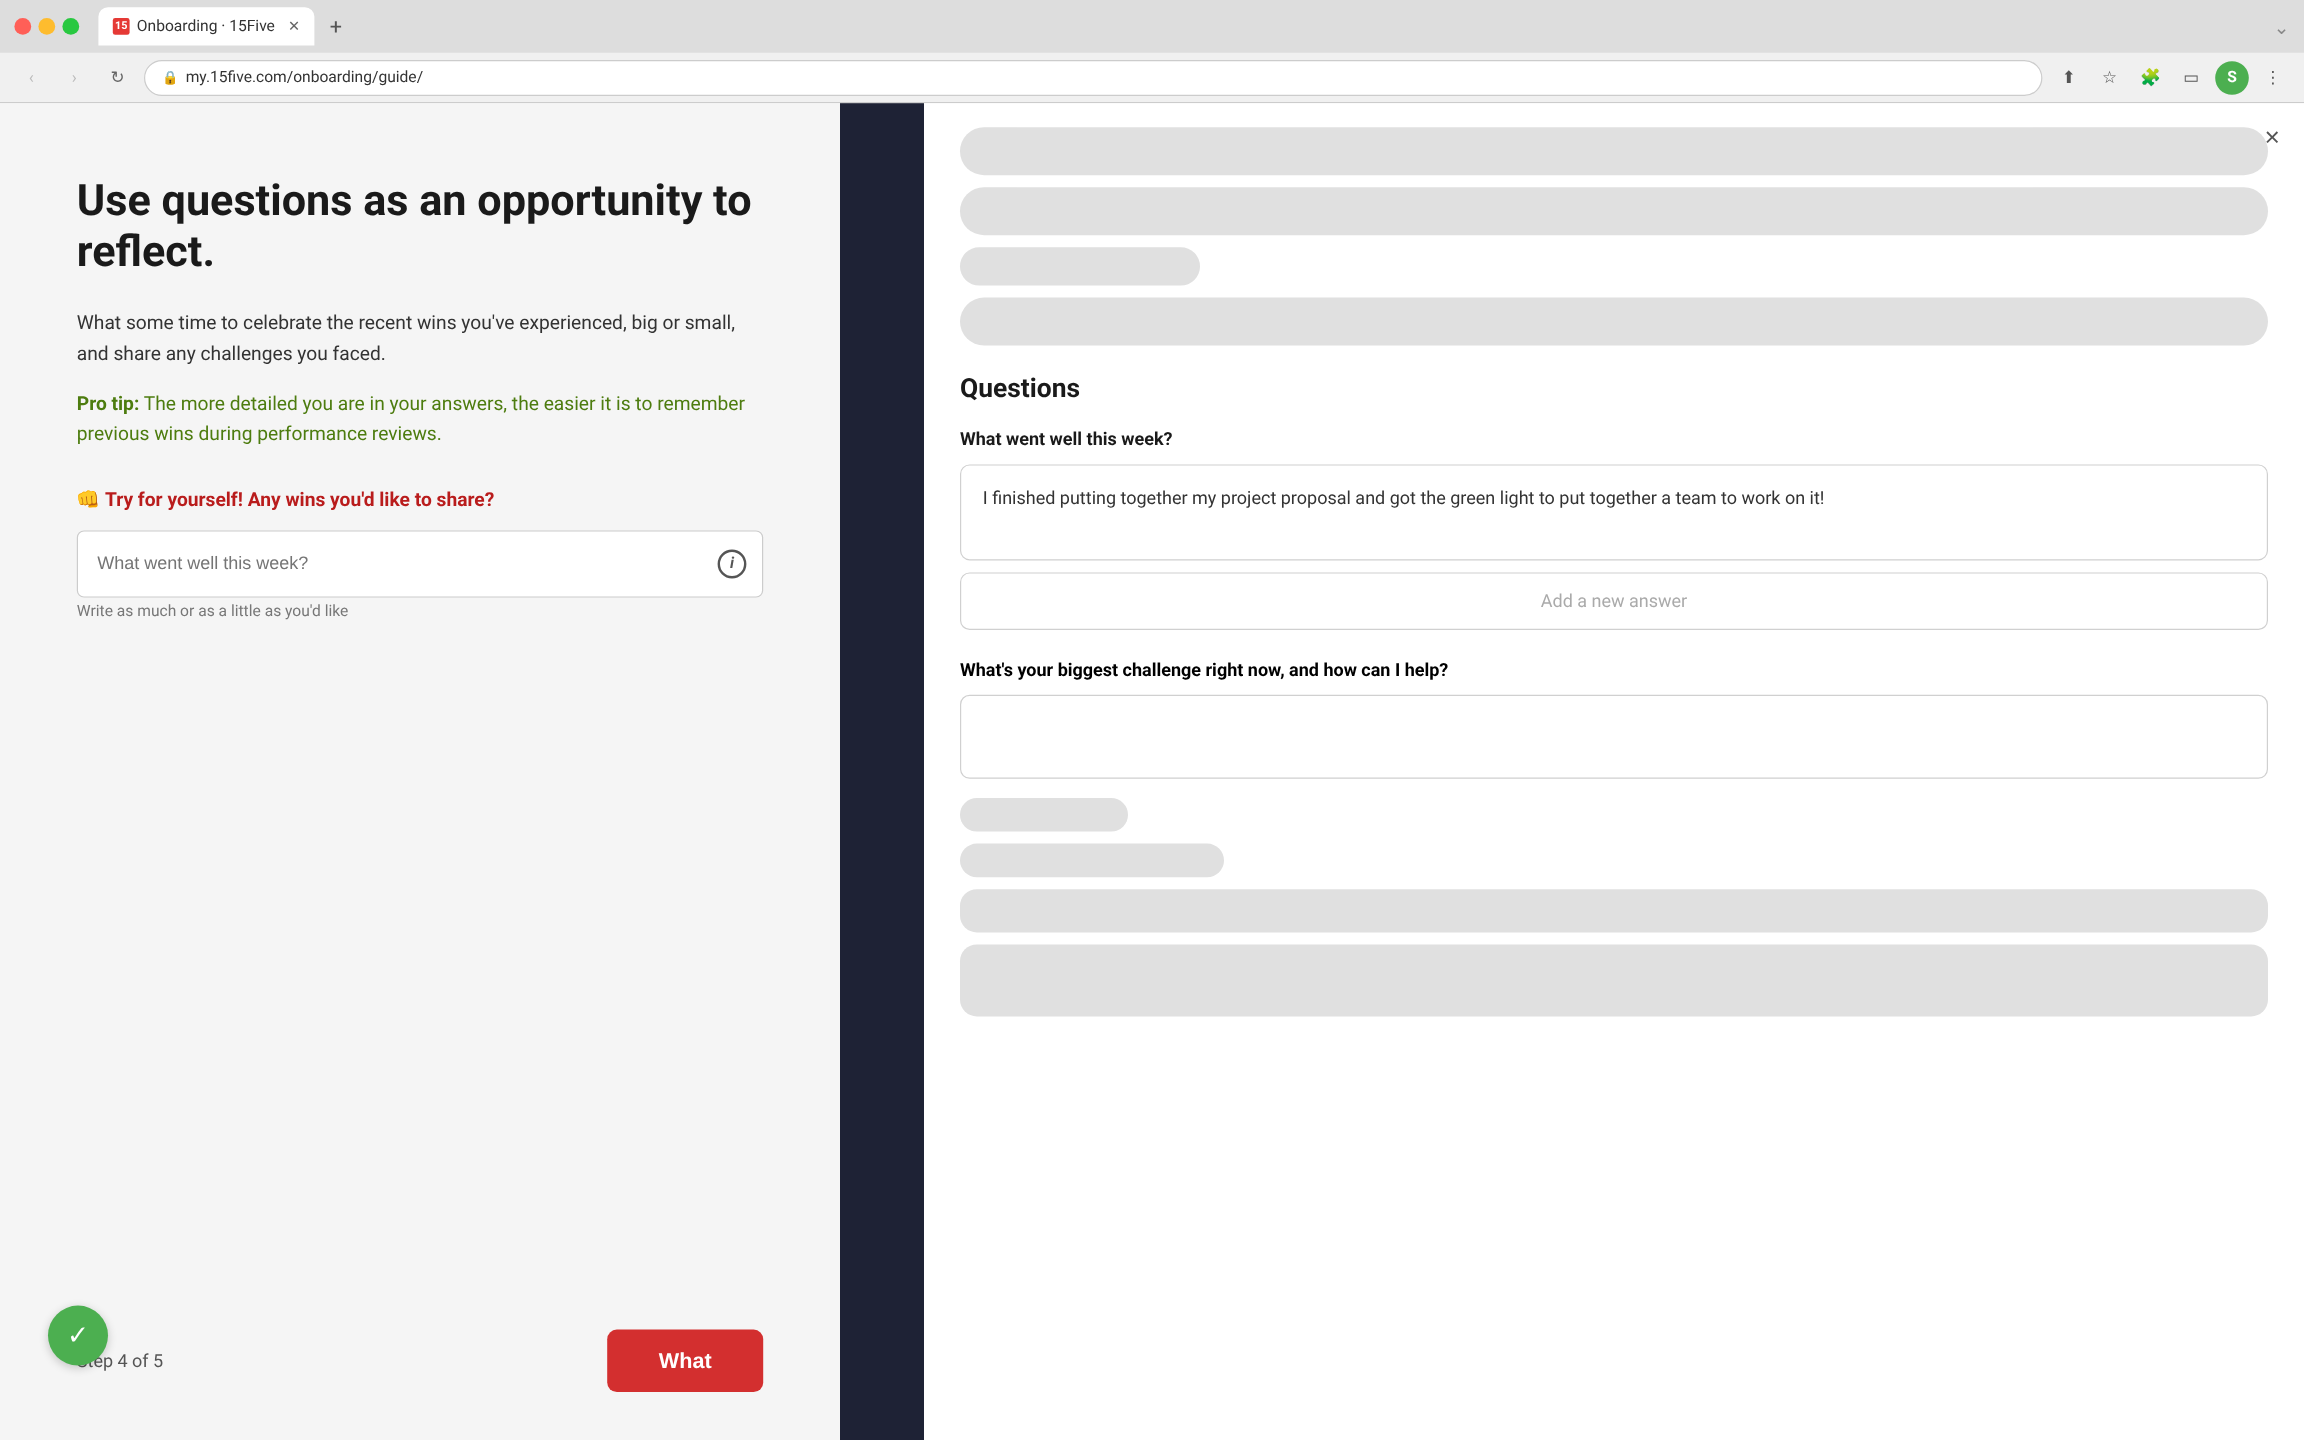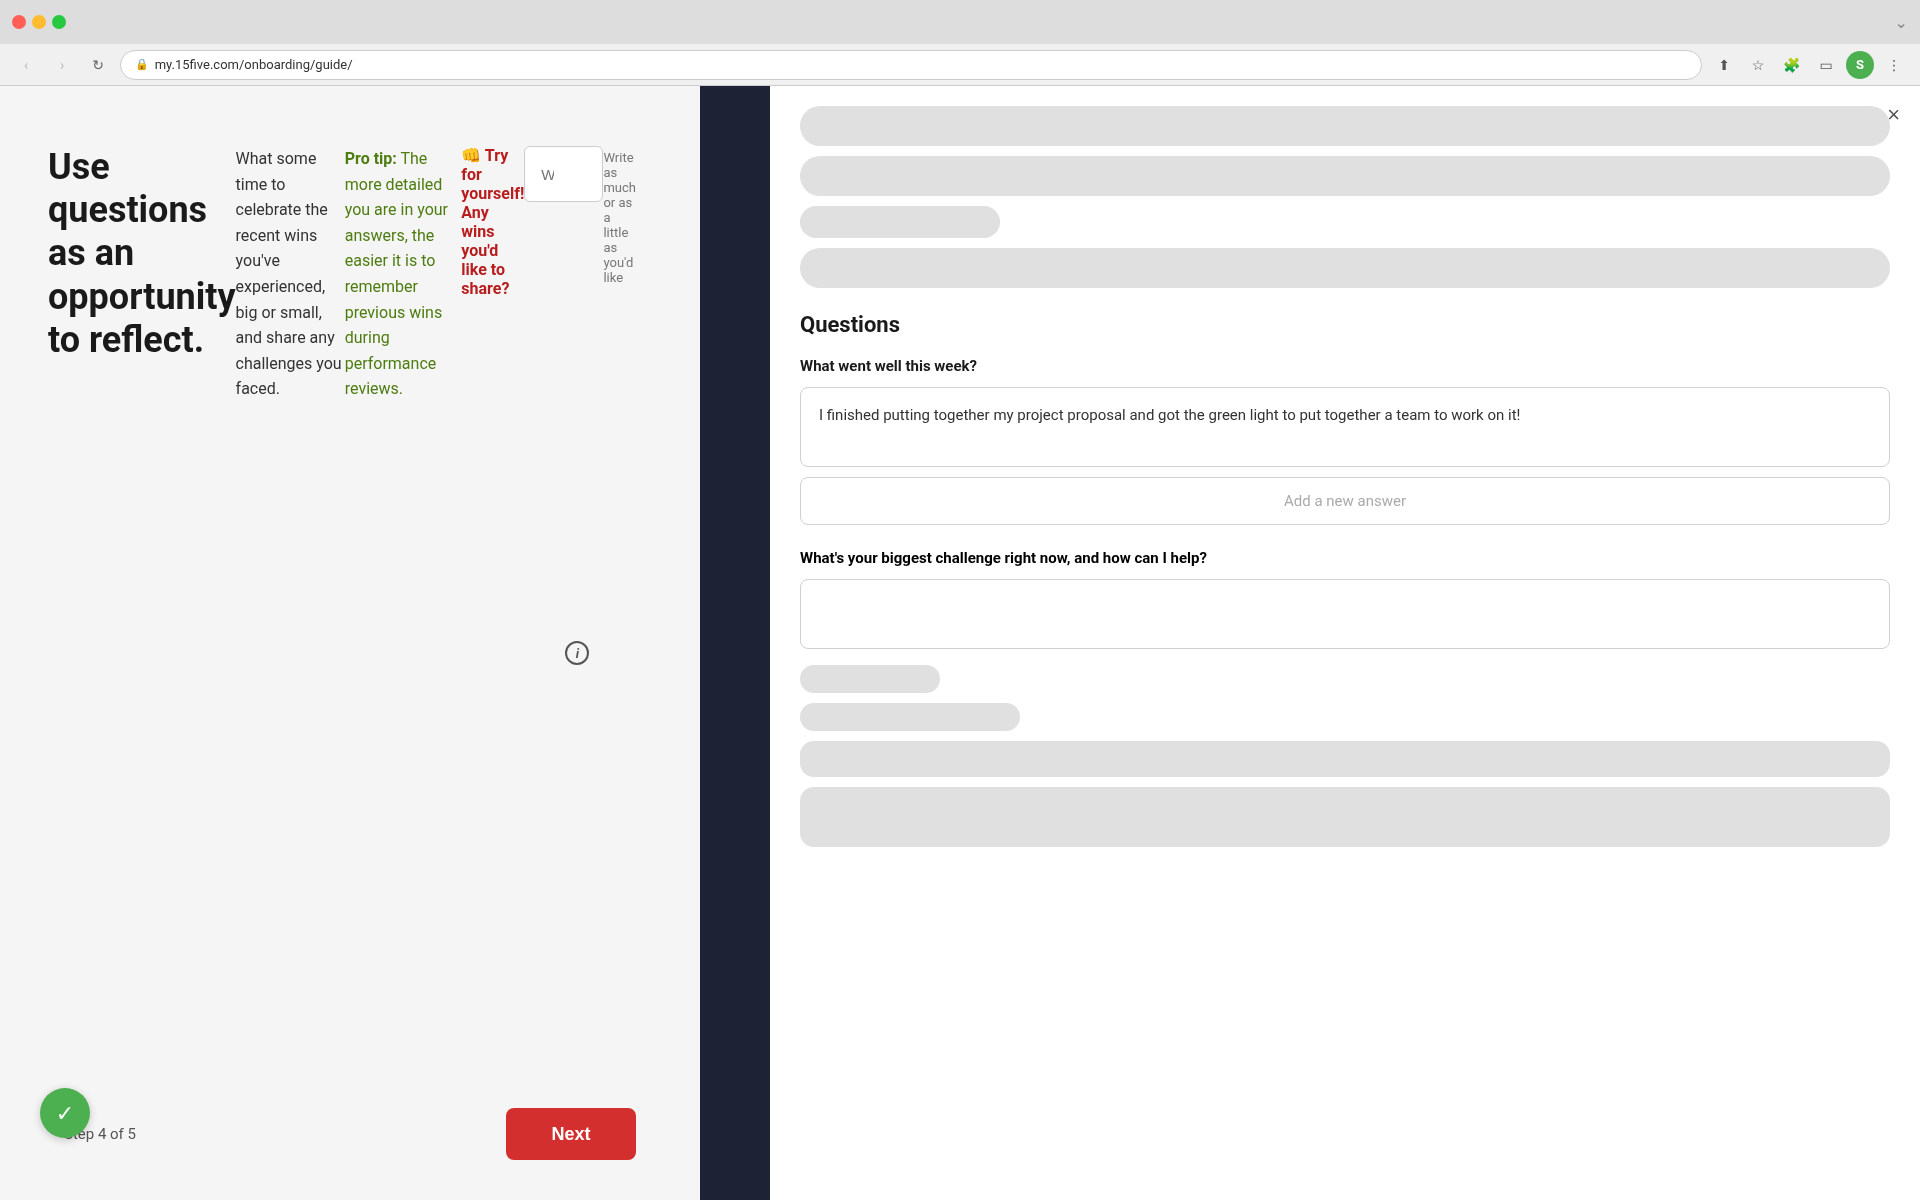--- a/index.html
+++ b/index.html
@@ -139,23 +139,23 @@
     .page-container {
       display: flex;
       width: 100%;
       height: calc(1200px - 86px);
     }
 
     
     .left-panel {
       flex: 0 0 700px;
       background: #f5f5f5;
-      padding: 60px 64px 40px 48px;
-      display: flex;
-      flex-direction: row;
+      padding: 60px 64px 40px 64px;
+      display: flex;
+      flex-direction: column;
       position: relative;
     }
 
     .main-title {
       font-size: 36px;
       font-weight: 700;
       color: #1a1a1a;
       line-height: 1.2;
       margin-bottom: 24px;
     }
@@ -379,20 +379,30 @@
   </style>
 </head>
 <body>
 
 <div class="browser-chrome">
   <div class="browser-titlebar">
     <div class="traffic-lights">
       <div class="traffic-light tl-red"></div>
       <div class="traffic-light tl-yellow"></div>
       <div class="traffic-light tl-green"></div>
+    </div>
+    <div class="tab-bar">
+      <div class="tab">
+        <div class="tab-favicon">
+          <span style="font-size:9px;">15</span>
+        </div>
+        <span>Onboarding · 15Five</span>
+        <span class="tab-close">✕</span>
+      </div>
+      <div class="new-tab-btn">+</div>
     </div>
     <div style="margin-left:auto; font-size:16px; color:#888;">⌄</div>
   </div>
   <div class="browser-nav">
     <div class="nav-btn disabled">‹</div>
     <div class="nav-btn disabled">›</div>
     <div class="nav-btn">↻</div>
     <div class="address-bar">
       <span class="lock-icon">🔒</span>
       <span>my.15five.com/onboarding/guide/</span>
@@ -423,21 +433,21 @@
     </div>
     <p class="input-hint">Write as much or as a little as you'd like</p>
 
     <div class="bottom-bar">
       <div style="position:absolute; bottom: -10px; left: -44px;">
         <div class="helpdesk-badge">
           <span class="helpdesk-checkmark">✓</span>
         </div>
       </div>
       <span class="step-indicator">Step 4 of 5</span>
-      <button class="next-btn">Next</button>
+      <button class="next-btn">What</button>
     </div>
   </div>
 
   <div class="dark-divider"></div>
 
   <div class="right-panel">
     <button class="close-btn">×</button>
 
     <div class="skeleton-group">
       <div class="skeleton-row" style="width:100%;"></div>

